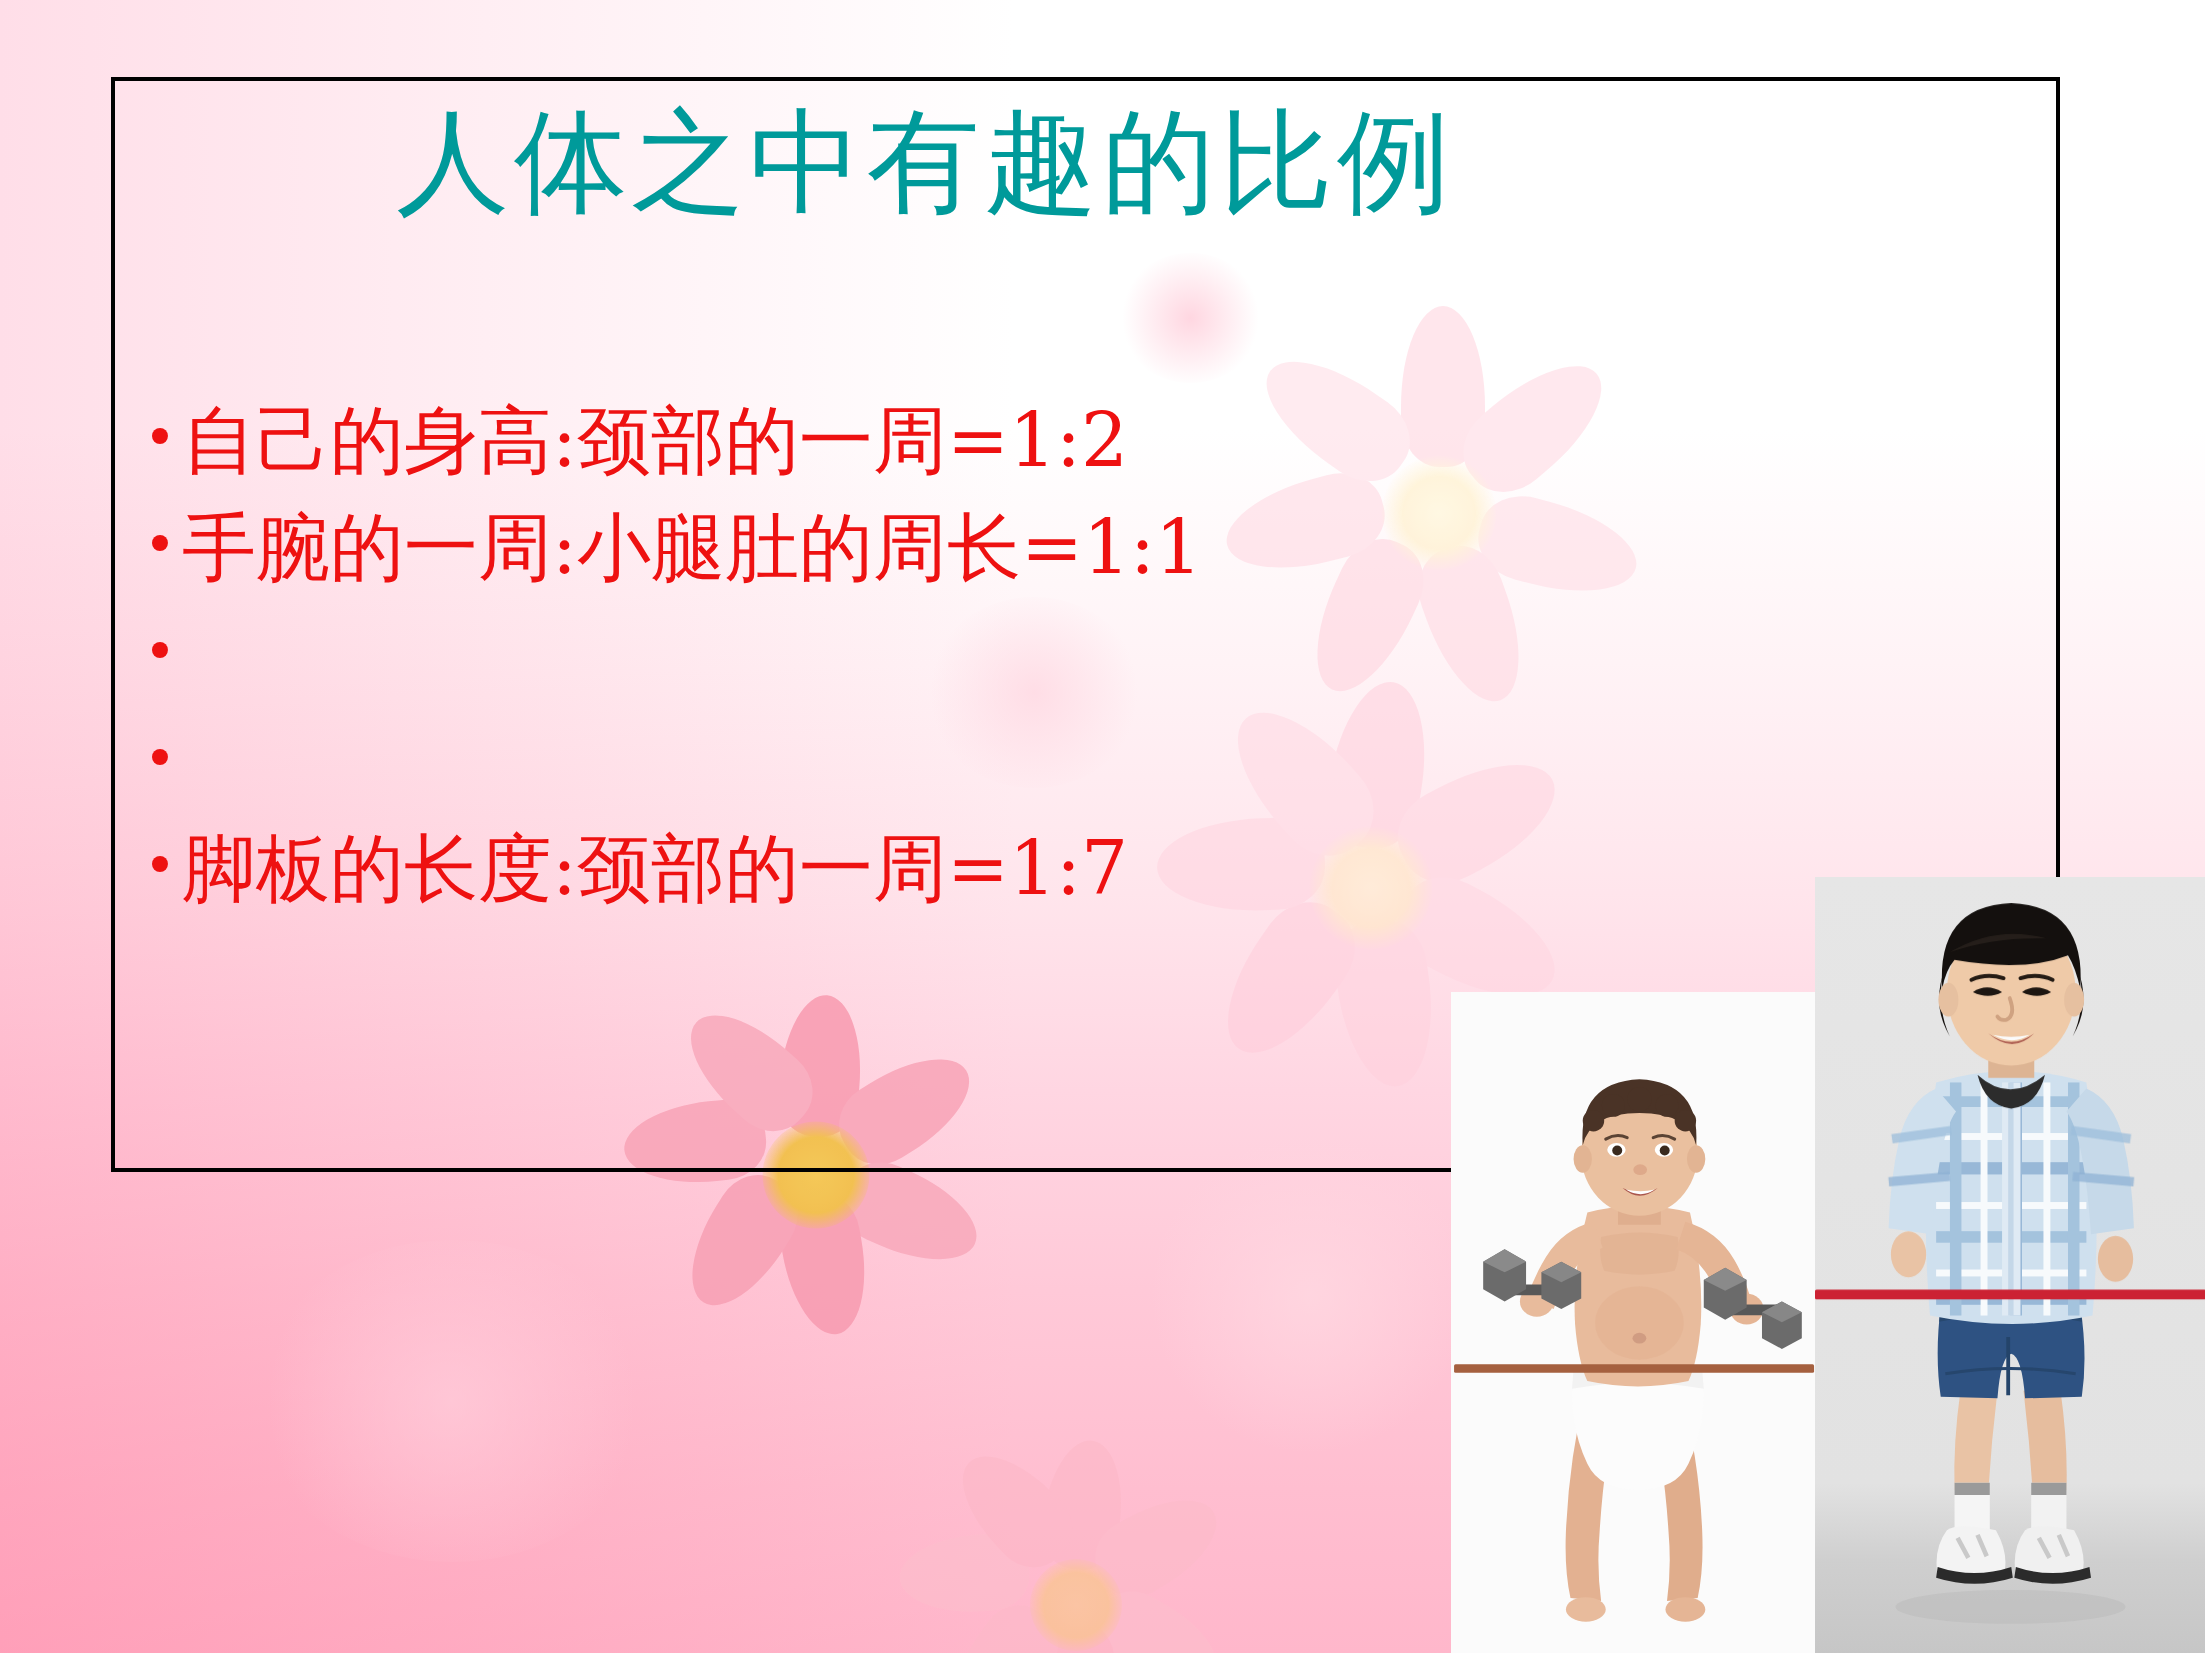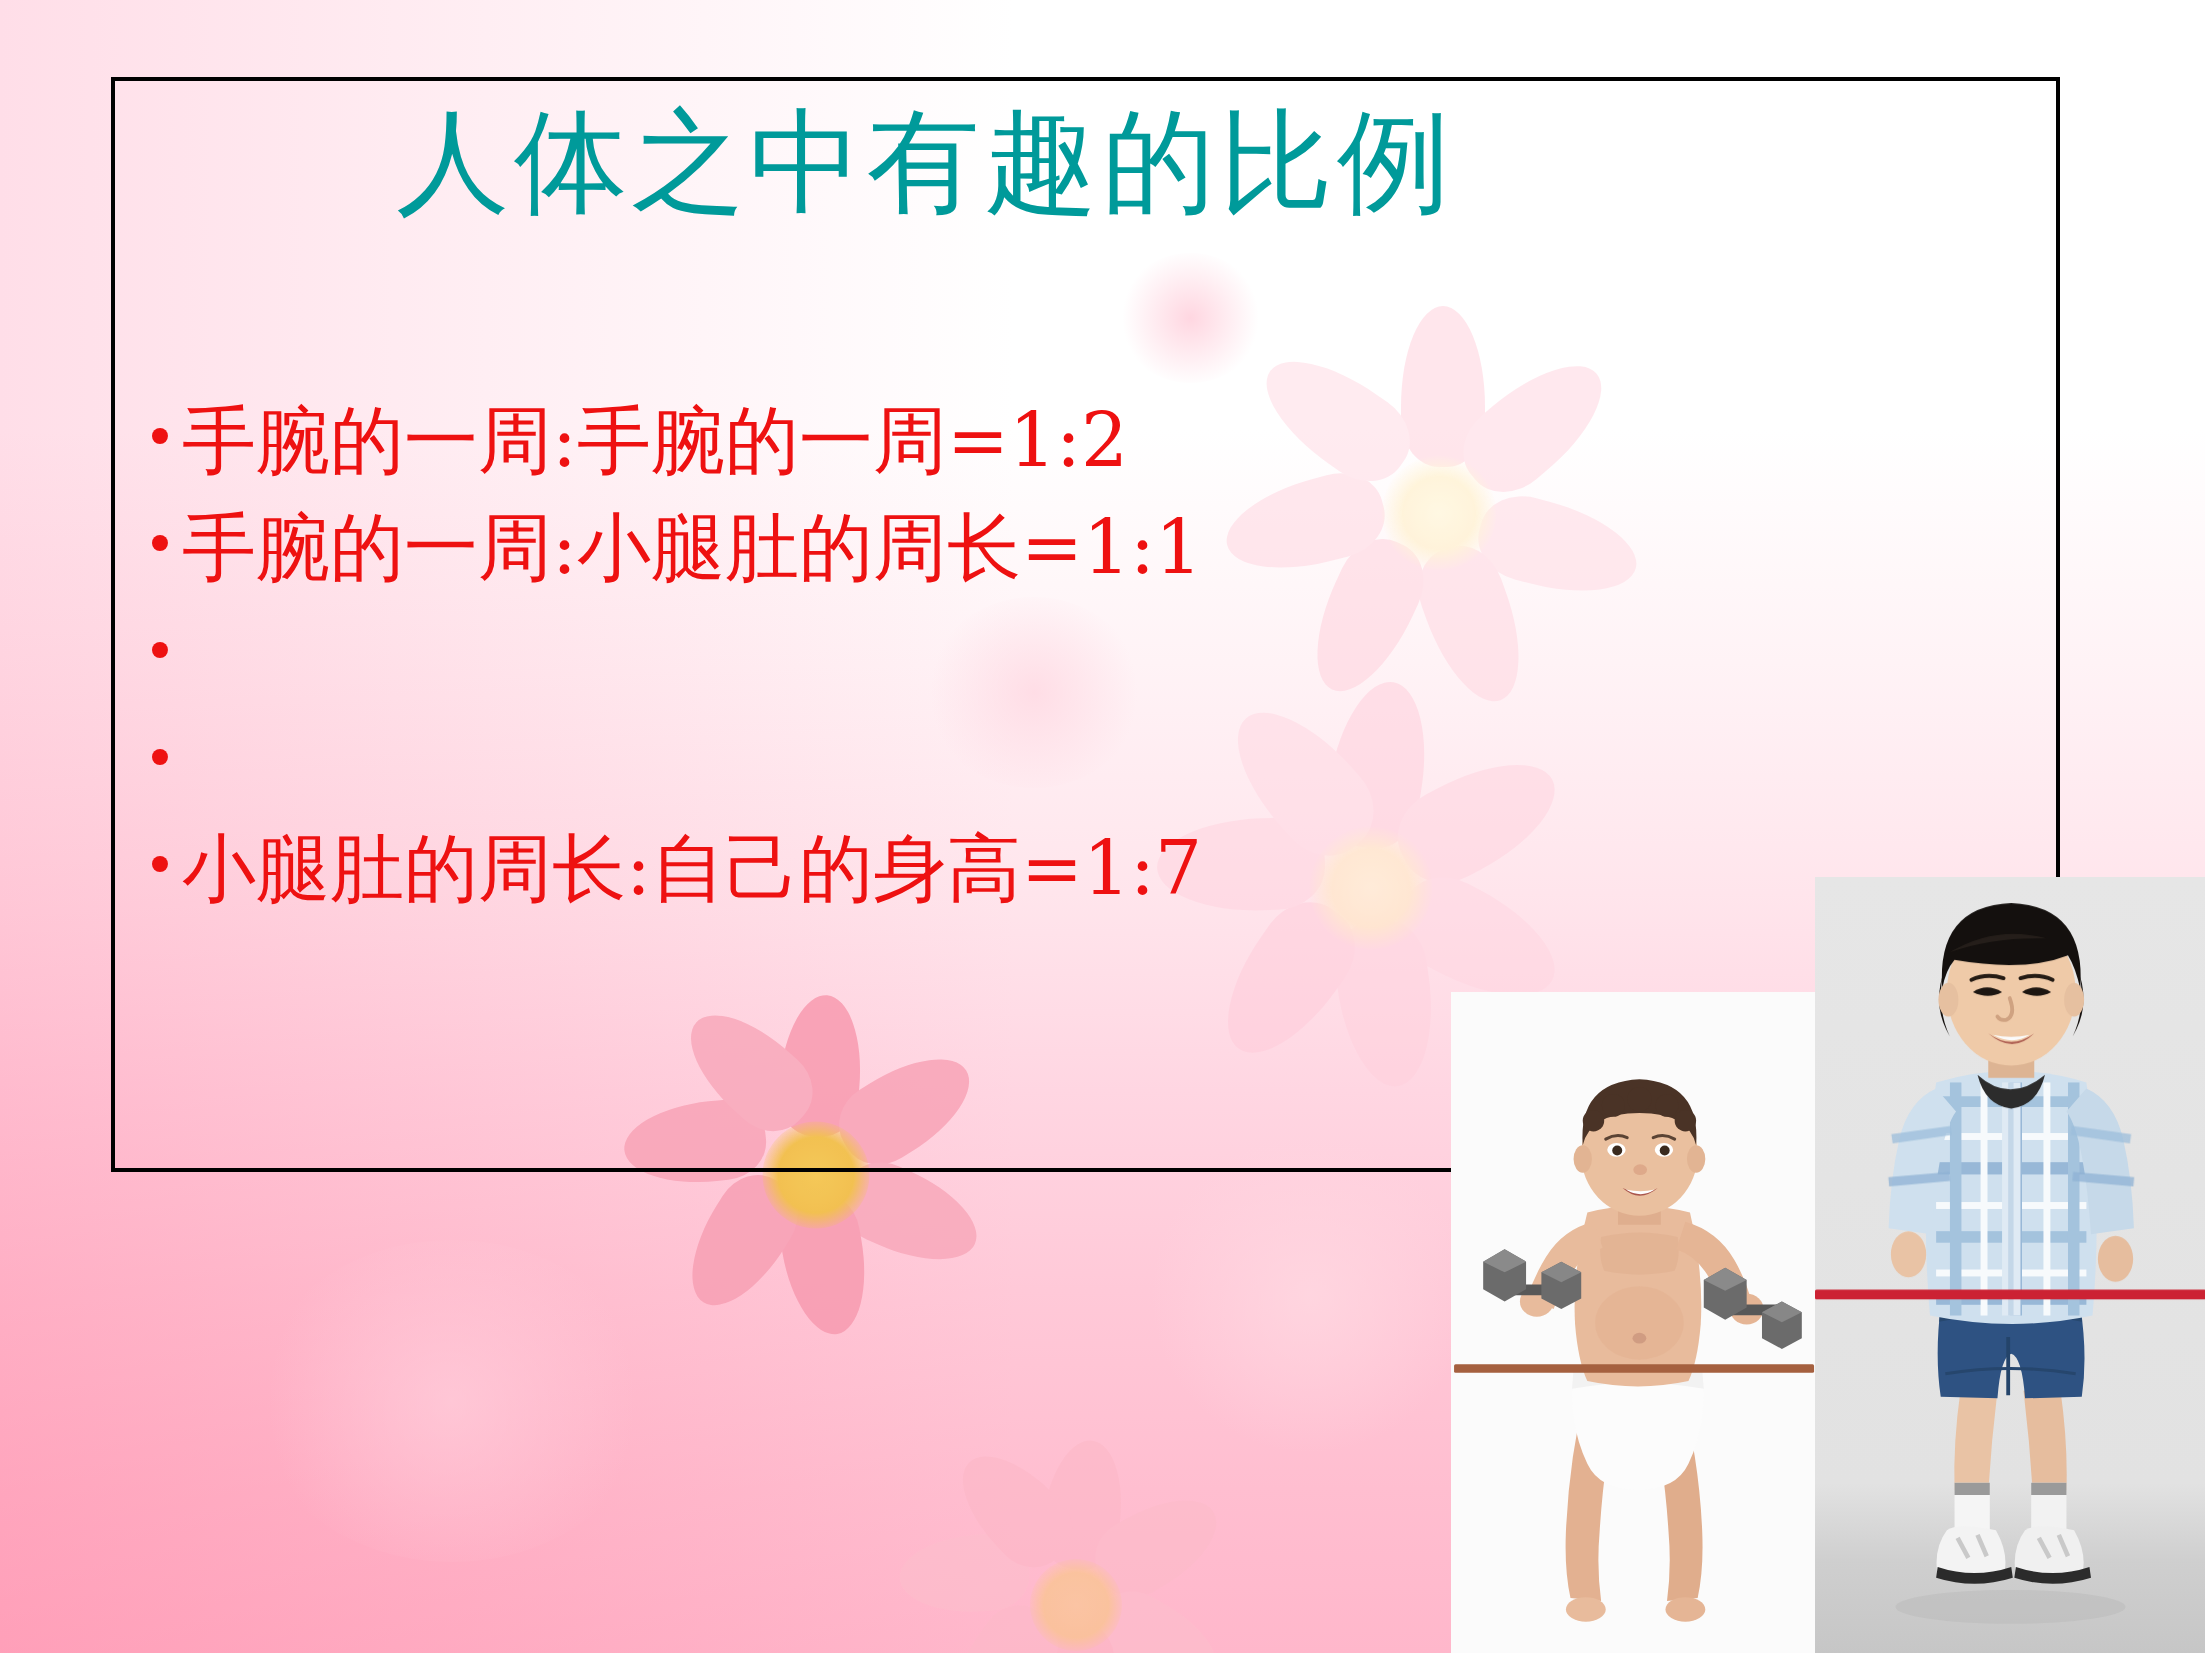--- a/index.html
+++ b/index.html
@@ -167,39 +167,39 @@
   <div class="blob" style="left:253px;top:1240px;width:398px;height:322px;background:radial-gradient(circle,#ffd4e0 0%,rgba(255,212,224,0) 72%);opacity:.55;"></div>
 
   <div id="frame"></div>
 
   <div id="title">人体之中有趣的比例</div>
 
   <div id="bullets">
 
     <div class="bullet-row">
       <span class="bullet-dot">•</span>
-      <span class="bullet-text">手腕的一周:手腕的一周=1:2</span>
+      <span class="bullet-text">自己的身高:颈部的一周=1:2</span>
     </div>
 
     <div class="bullet-row">
       <span class="bullet-dot">•</span>
       <span class="bullet-text">手腕的一周:小腿肚的周长=1:1</span>
     </div>
 
     <div class="bullet-row">
       <span class="bullet-dot">•</span>
     </div>
 
     <div class="bullet-row">
       <span class="bullet-dot">•</span>
     </div>
 
     <div class="bullet-row">
       <span class="bullet-dot">•</span>
-      <span class="bullet-text">小腿肚的周长:自己的身高=1:7</span>
+      <span class="bullet-text">脚板的长度:颈部的一周=1:7</span>
     </div>
 
   </div>
 
   <div id="photo-baby">
     <div id="baby-bg"></div>
     <svg class="shot" viewBox="0 0 500 865" preserveAspectRatio="none">
 
       <path d="M176 520 q-22 90 -26 185 q-2 50 6 86 l40 4 q-6 -44 -2 -90 q6 -96 24 -170 z" fill="#e3b191"></path>
       <path d="M300 520 q24 90 28 185 q2 50 -6 86 l-40 4 q6 -44 2 -90 q-6 -96 -26 -170 z" fill="#e0ad8c"></path>

